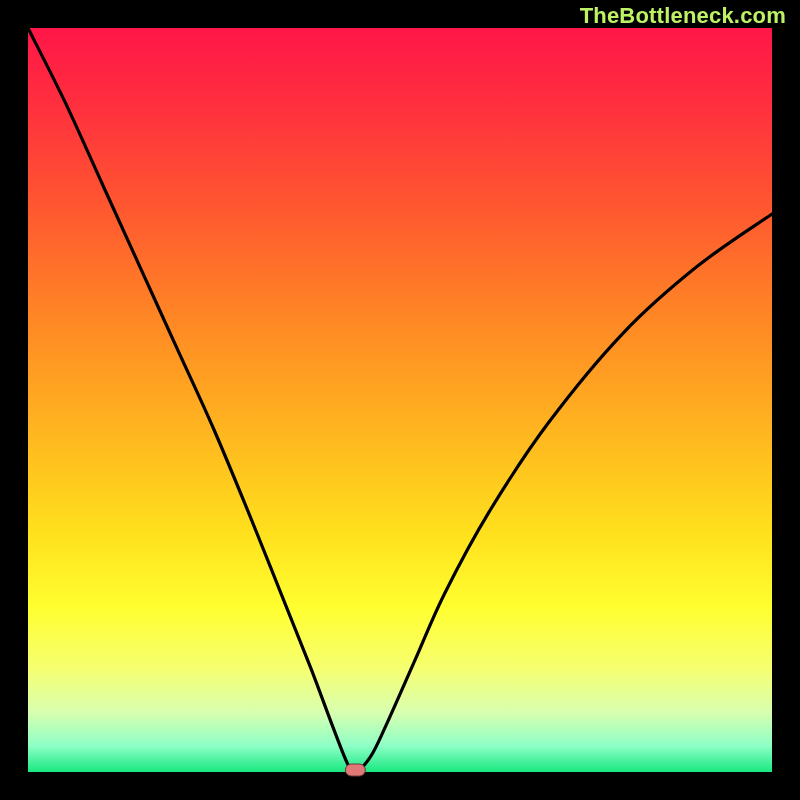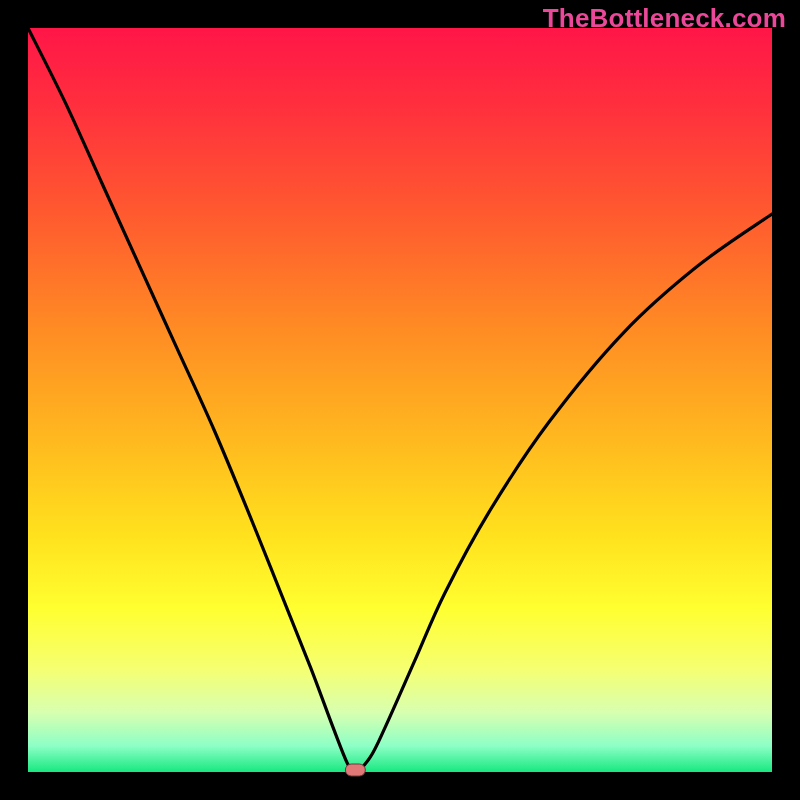--- a/index.html
+++ b/index.html
@@ -14,22 +14,22 @@
   .frame {
     position: relative;
     width: 800px;
     height: 800px;
     background: #000;
   }
   .watermark {
     position: absolute;
     top: 3px;
     right: 14px;
-    color: #ec4899;
-    font-size: 26px;
+    color: #bef264;
+    font-size: 22px;
     font-weight: 600;
     letter-spacing: 0.2px;
     z-index: 5;
   }
   svg {
     position: absolute;
     top: 0;
     left: 0;
   }
 </style>

